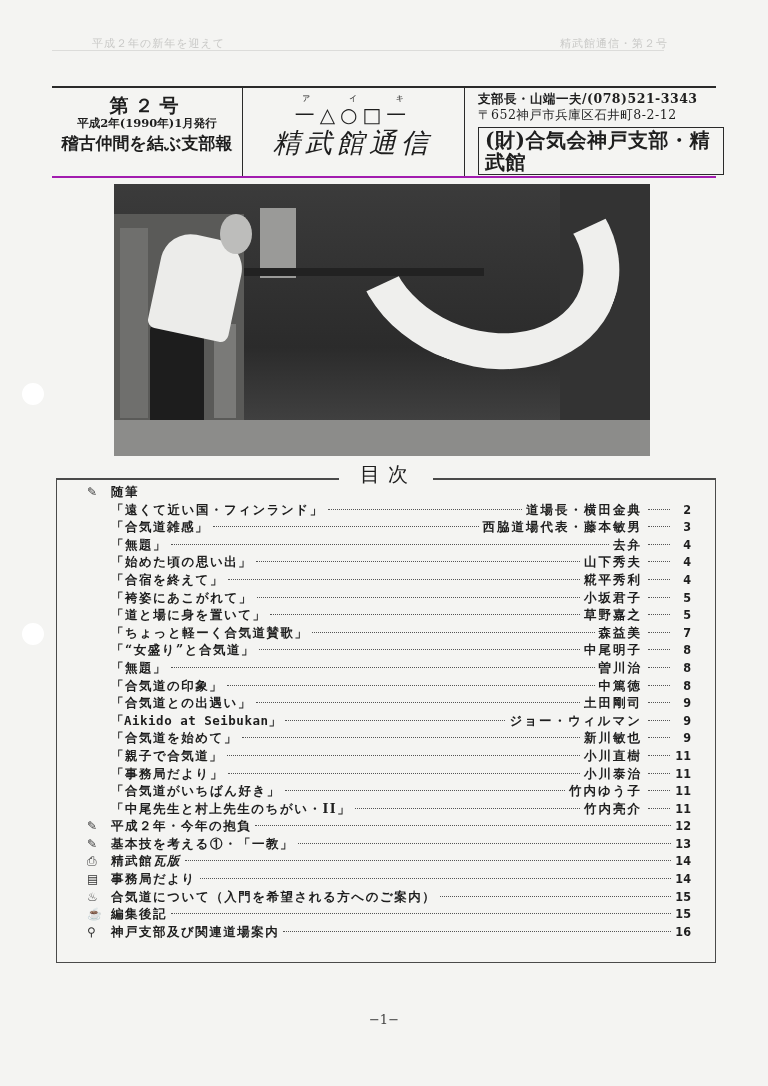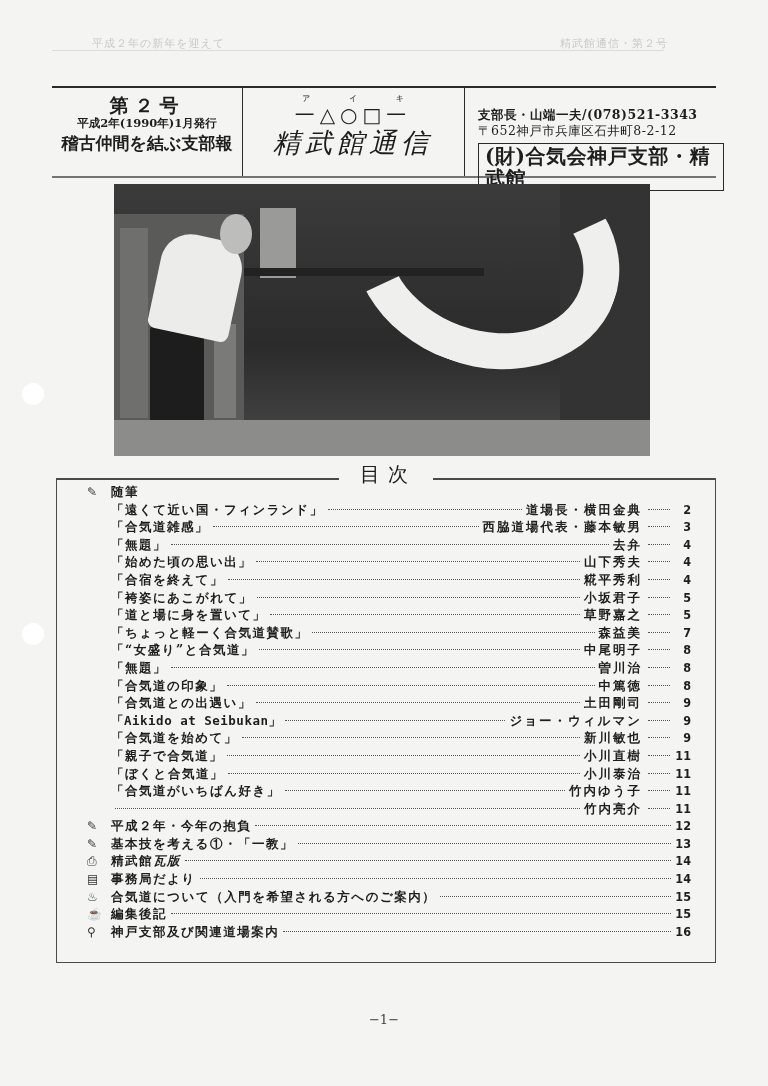--- a/index.html
+++ b/index.html
@@ -16,40 +16,40 @@
     .bleed-right { left: 560px; top: 36px; }
     .bleed-rule { position: absolute; left: 52px; top: 50px; width: 612px; height: 1px; background: #dcdcda; }
     .punch-hole {
       position: absolute; left: 22px; width: 22px; height: 22px; border-radius: 50%;
       background: #ffffff;
     }
 
     
     .masthead {
       position: absolute; left: 52px; top: 86px; width: 664px; height: 88px;
-      border-top: 2px solid #2a2a2a; border-bottom: 2px solid #737373;
+      border-top: 2px solid #2a2a2a; border-bottom: 2px solid #a21caf;
     }
     .mh-left {
       position: absolute; left: 0; top: 0; width: 190px; height: 88px;
       text-align: center; border-right: 1.5px solid #2a2a2a;
     }
     .issue-no { font-size: 19px; font-weight: bold; letter-spacing: 6px; margin-top: 6px; line-height: 22px; }
     .issue-date { font-size: 11.5px; font-weight: bold; line-height: 15px; }
     .issue-tag { font-size: 17px; font-weight: bold; line-height: 24px; letter-spacing: 0px; }
 
     .mh-center {
       position: absolute; left: 190px; top: 0; width: 222px; height: 88px;
       text-align: center; border-right: 1.5px solid #2a2a2a;
     }
     .ruby { font-size: 8px; letter-spacing: 18px; margin-top: 6px; line-height: 10px; padding-left: 18px; }
     .symbols { font-size: 20px; line-height: 22px; letter-spacing: 5px; }
     .title-main { font-size: 27px; font-weight: normal; font-style: italic; letter-spacing: 5px; line-height: 34px; }
 
     .mh-right { position: absolute; left: 418px; top: 0; width: 246px; height: 88px; padding-left: 8px; }
-    .addr1 { font-size: 12.5px; font-weight: bold; margin-top: 18px; line-height: 17px; letter-spacing: 0.5px; }
+    .addr1 { font-size: 12.5px; font-weight: bold; margin-top: 2px; line-height: 17px; letter-spacing: 0.5px; }
     .addr2 { font-size: 12.5px; line-height: 16px; letter-spacing: 0.5px; }
     .org-box {
       display: inline-block; border: 1.5px solid #2a2a2a; padding: 1px 6px;
       font-size: 20px; font-weight: bold; margin-top: 4px; line-height: 22px; letter-spacing: 0.5px;
     }
 
     
     .photo {
       position: absolute; left: 114px; top: 184px; width: 536px; height: 272px;
       background: linear-gradient(180deg, #3b3b3b 0%, #2b2b2b 60%, #4a4a4a 100%);
@@ -258,34 +258,35 @@
         <span class="toc-page">9</span>
       </div>
     <div class="toc-row sub">
         <span class="toc-title-text">「親子で合気道」</span>
         <span class="leader"></span>
         <span class="toc-author">小川直樹</span>
         <span class="leader-short"></span>
         <span class="toc-page">11</span>
       </div>
     <div class="toc-row sub">
-        <span class="toc-title-text">「ぼくと合気道」</span>
+        <span class="toc-title-text">「事務局だより」</span>
         <span class="leader"></span>
         <span class="toc-author">小川泰治</span>
         <span class="leader-short"></span>
         <span class="toc-page">11</span>
       </div>
     <div class="toc-row sub">
         <span class="toc-title-text">「合気道がいちばん好き」</span>
         <span class="leader"></span>
         <span class="toc-author">竹内ゆう子</span>
         <span class="leader-short"></span>
         <span class="toc-page">11</span>
       </div>
     <div class="toc-row sub">
+        <span class="toc-title-text">「中尾先生と村上先生のちがい・II」</span>
         <span class="leader"></span>
         <span class="toc-author">竹内亮介</span>
         <span class="leader-short"></span>
         <span class="toc-page">11</span>
       </div>
 
     <div class="toc-row">
       <span class="toc-icon">✎</span>
       <span class="toc-title-text">平成２年・今年の抱負</span>
       <span class="leader"></span>

